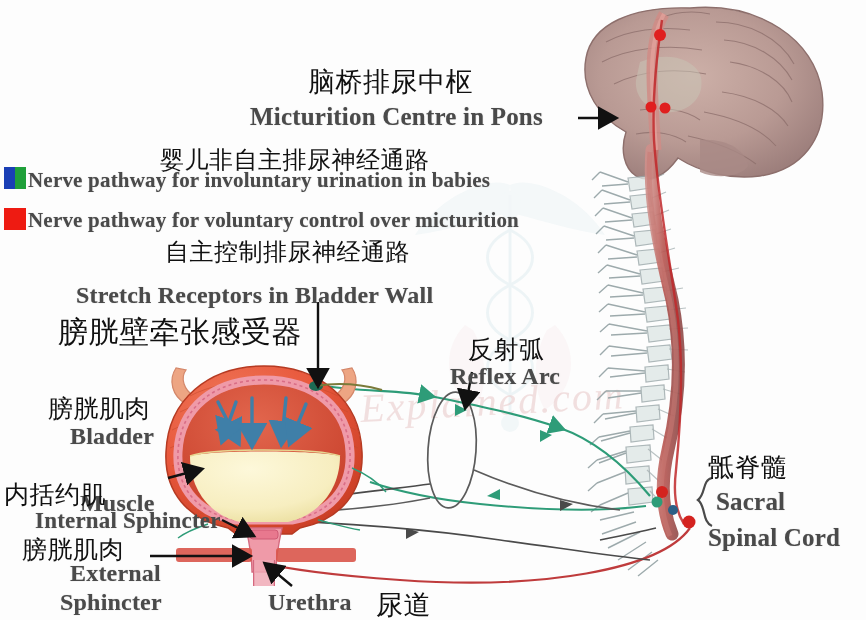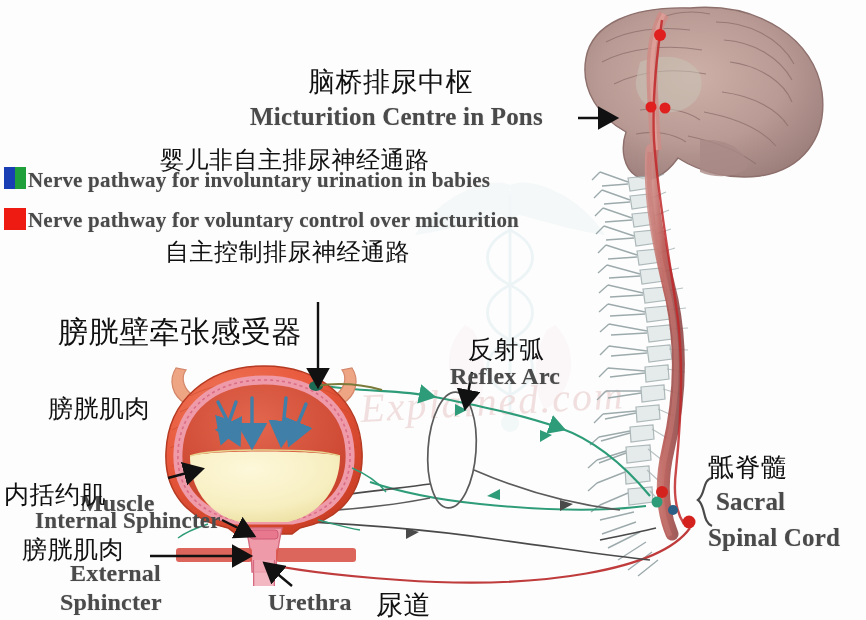--- a/index.html
+++ b/index.html
@@ -352,23 +352,25 @@
     </div>
     <div class="abs en" style="left:28px; top:28px; font-size:21px;">Nerve pathway for involuntary urination in babies</div>
 
     <div class="swatch" style="left:4px; top:68px;">
       <div class="half" style="left:0; width:100%; background:#ee1b12;"></div>
     </div>
     <div class="abs en" style="left:28px; top:68px; font-size:21px;">Nerve pathway for voluntary control over micturition</div>
     <div class="abs cn" style="left:165px; top:96px; font-size:24px;">自主控制排尿神经通路</div>
   </div>
 
+  <div class="abs en" style="left:76px; top:282px; font-size:24px;">Stretch Receptors in Bladder Wall</div>
   <div class="abs cn" style="left:58px; top:312px; font-size:30px;">膀胱壁牵张感受器</div>
 
   <div class="abs cn" style="left:48px; top:392px; font-size:25px;">膀胱肌肉</div>
+  <div class="abs en" style="left:70px; top:423px; font-size:24px;">Bladder</div>
   <div class="abs en" style="left:80px; top:453px; font-size:24px;margin-top:37px;">Muscle</div>
 
   <div class="abs cn" style="left:4px; top:478px; font-size:25px;text-align:right;">内括约肌</div>
   <div class="abs en" style="left:0px; top:508px; font-size:23px;padding-left:35px;">Internal Sphincter</div>
 
   <div class="abs cn" style="left:22px; top:533px; font-size:25px;">膀胱肌肉</div>
   <div class="abs en" style="left:70px; top:560px; font-size:24px;">External</div>
   <div class="abs en" style="left:60px; top:589px; font-size:24px;">Sphincter</div>
 
   <div class="abs en" style="left:268px; top:589px; font-size:24px;">Urethra</div>

